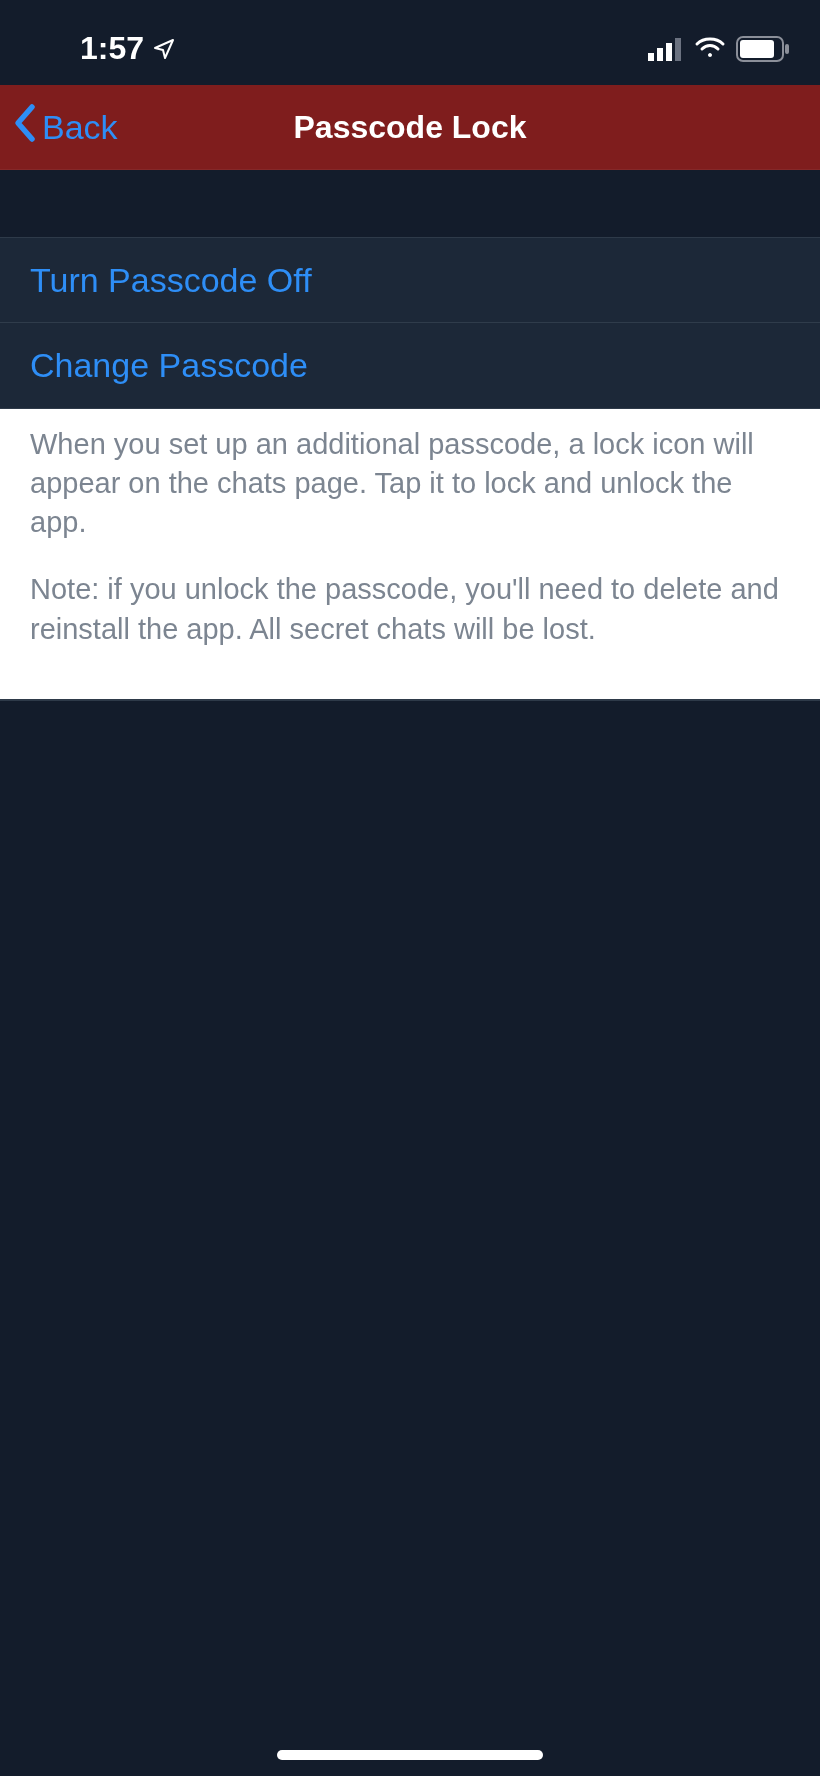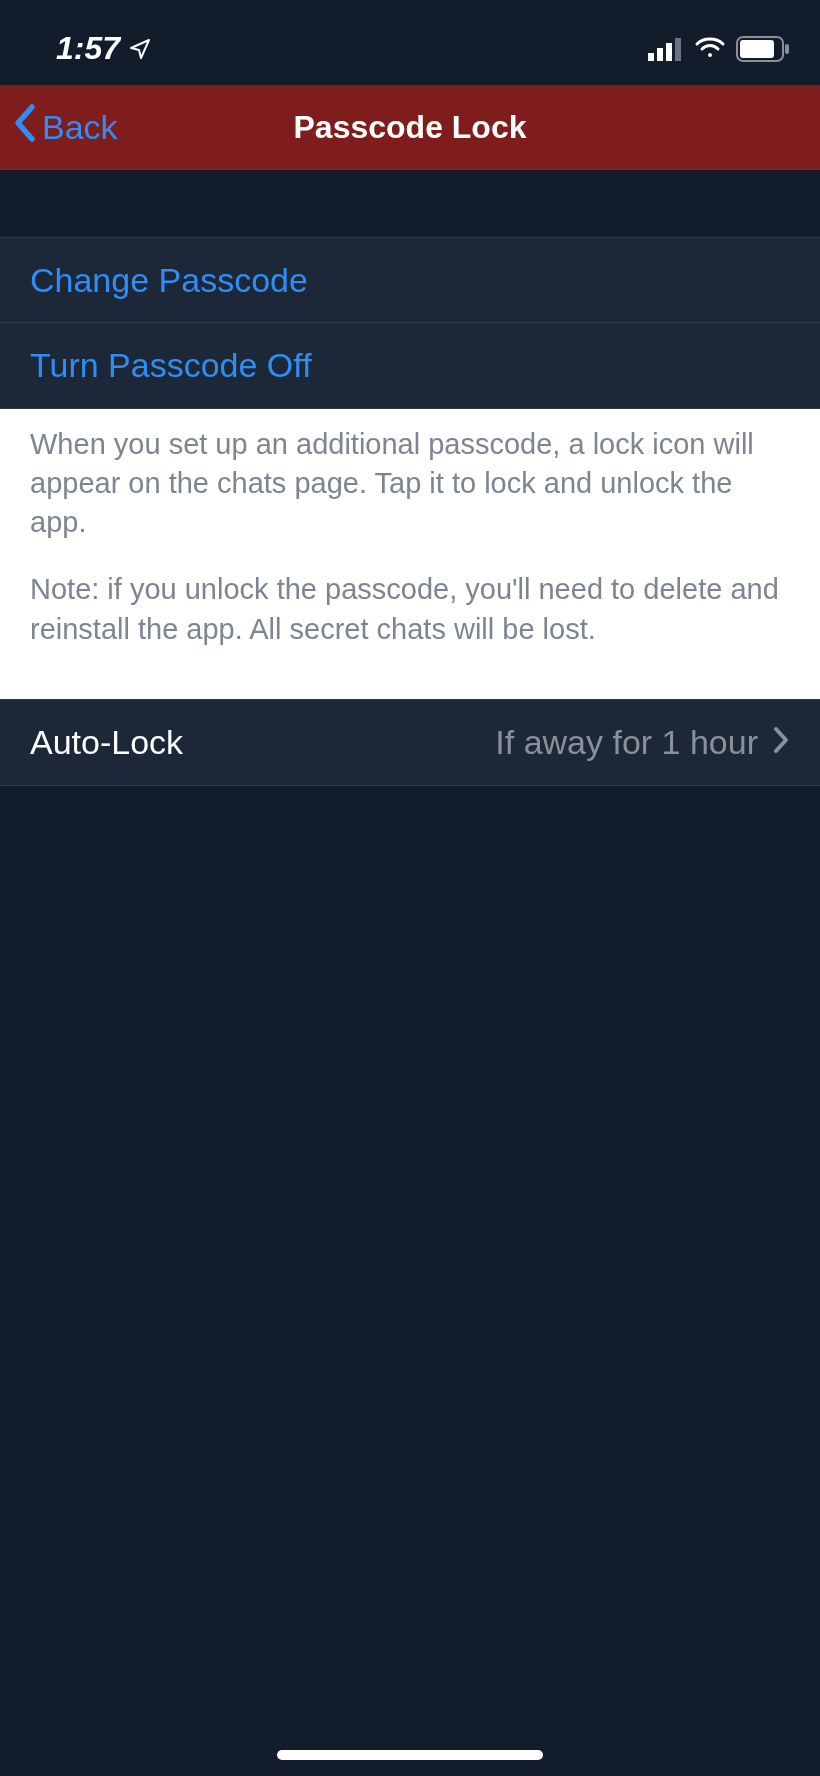--- a/index.html
+++ b/index.html
@@ -16,23 +16,22 @@
       color: #ffffff;
       position: relative;
       overflow: hidden;
     }
     
     .status-bar {
       height: 85px;
       display: flex;
       justify-content: space-between;
       align-items: center;
-      padding: 0 30px 0 56px;
+      padding: 0 30px 0 80px;
       padding-top: 12px;
-      font-style: italic;
     }
     .status-left {
       display: flex;
       align-items: center;
       gap: 8px;
     }
     .status-time {
       font-size: 32px;
       font-weight: 600;
       color: #ffffff;
@@ -209,38 +208,29 @@
     <span>Back</span>
   </div>
   <div class="nav-title">Passcode Lock</div>
 </div>
 
 <div class="content">
   <div class="spacer-block"></div>
 
   <div class="section section-border-top section-border-bottom">
     <div class="row">
-      <span class="row-link">Change Passcode</span>
+      <span class="row-link">Turn Passcode Off</span>
     </div>
     <div class="row">
-      <span class="row-link">Turn Passcode Off</span>
+      <span class="row-link">Change Passcode</span>
     </div>
   </div>
 
   <div class="footer-text">
     <p>When you set up an additional passcode, a lock icon will appear on the chats page. Tap it to lock and unlock the app.</p>
     <p>Note: if you unlock the passcode, you'll need to delete and reinstall the app. All secret chats will be lost.</p>
   </div>
 
   <div class="section section-border-top section-border-bottom">
-    <div class="row">
-      <span class="row-label">Auto-Lock</span>
-      <span class="row-value">If away for 1 hour</span>
-      <span class="chevron-right">
-        <svg width="18" height="30" viewBox="0 0 18 30">
-          <path d="M4 4 L14 15 L4 26" stroke="#8b8f99" stroke-width="4" fill="none" stroke-linecap="round" stroke-linejoin="round"></path>
-        </svg>
-      </span>
-    </div>
   </div>
 </div>
 
 <div class="home-indicator"></div>
 
 </body></html>

